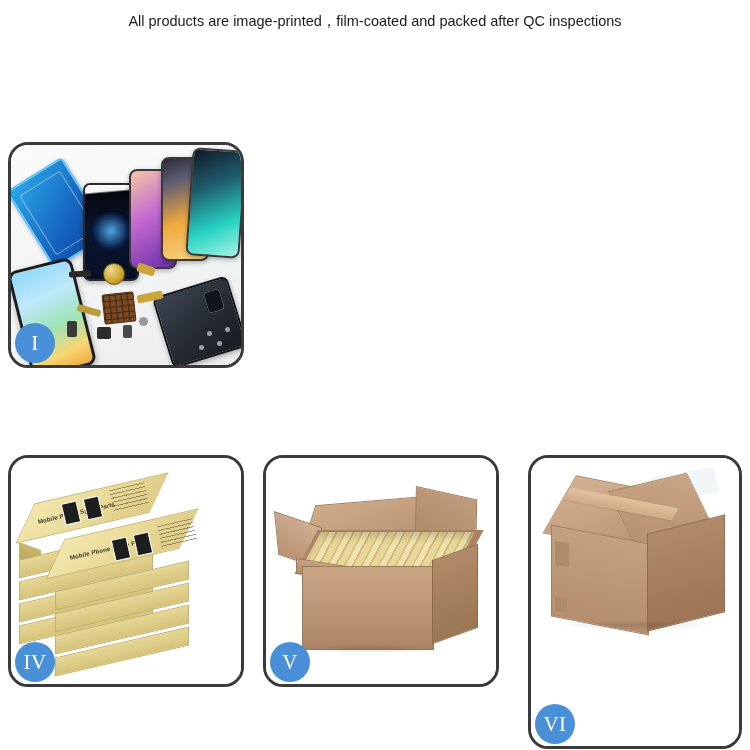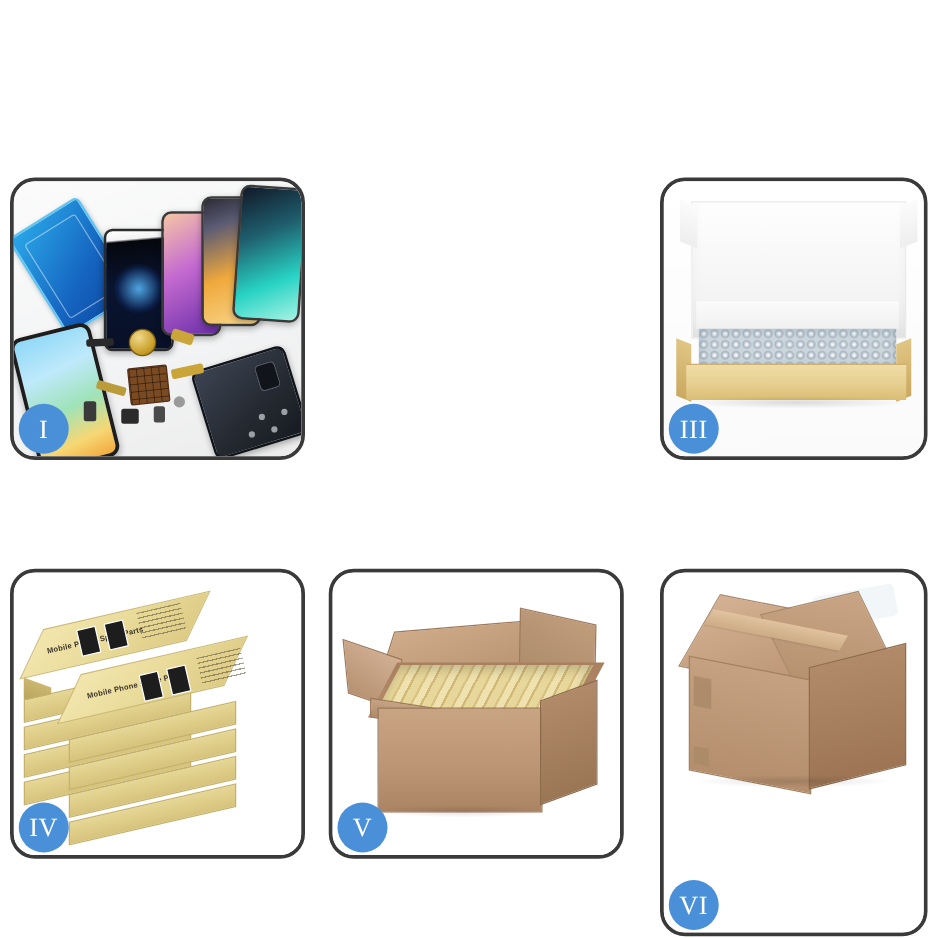--- a/index.html
+++ b/index.html
@@ -343,20 +343,21 @@
     position:absolute;left:24px;top:162px;width:160px;height:10px;
     background:radial-gradient(ellipse at center,rgba(0,0,0,.12),transparent 70%);
   }
 </style>
 </head>
 <body>
 
 <div class="page">
 
   <div class="header">
+    <div class="subtitle">All products are image-printed，film-coated and packed after QC inspections</div>
   </div>
 
   <div class="grid">
 
     <div class="panel p1">
       <div class="photo">
         <div class="ph ph-blue"></div>
         <div class="ph ph-black"></div>
         <div class="ph ph-purple"></div>
         <div class="ph ph-gold"></div>
@@ -375,32 +376,20 @@
         <div class="flex f8"></div>
         <div class="scr" style="left:196px;top:186px"></div>
         <div class="scr" style="left:206px;top:196px"></div>
         <div class="scr" style="left:188px;top:200px"></div>
         <div class="scr" style="left:214px;top:182px"></div>
       </div>
       <div class="badge">I</div>
     </div>
 
 
-    <div class="panel p3">
-      <div class="photo">
-        <div class="m-lid"></div>
-        <div class="m-foam"></div>
-        <div class="m-bubbles"></div>
-        <div class="m-left"></div>
-        <div class="m-right"></div>
-        <div class="m-front"></div>
-        <div class="m-shadow"></div>
-      </div>
-      <div class="badge">III</div>
-    </div>
 
     <div class="panel p4">
       <div class="photo">
 
         <div class="sb-side" style="left:8px;top:88px"></div>
         <div class="sb-front" style="left:8px;top:86px"></div>
         <div class="sb-front" style="left:8px;top:108px"></div>
         <div class="sb-front" style="left:8px;top:130px"></div>
         <div class="sb-front" style="left:8px;top:152px"></div>
 

